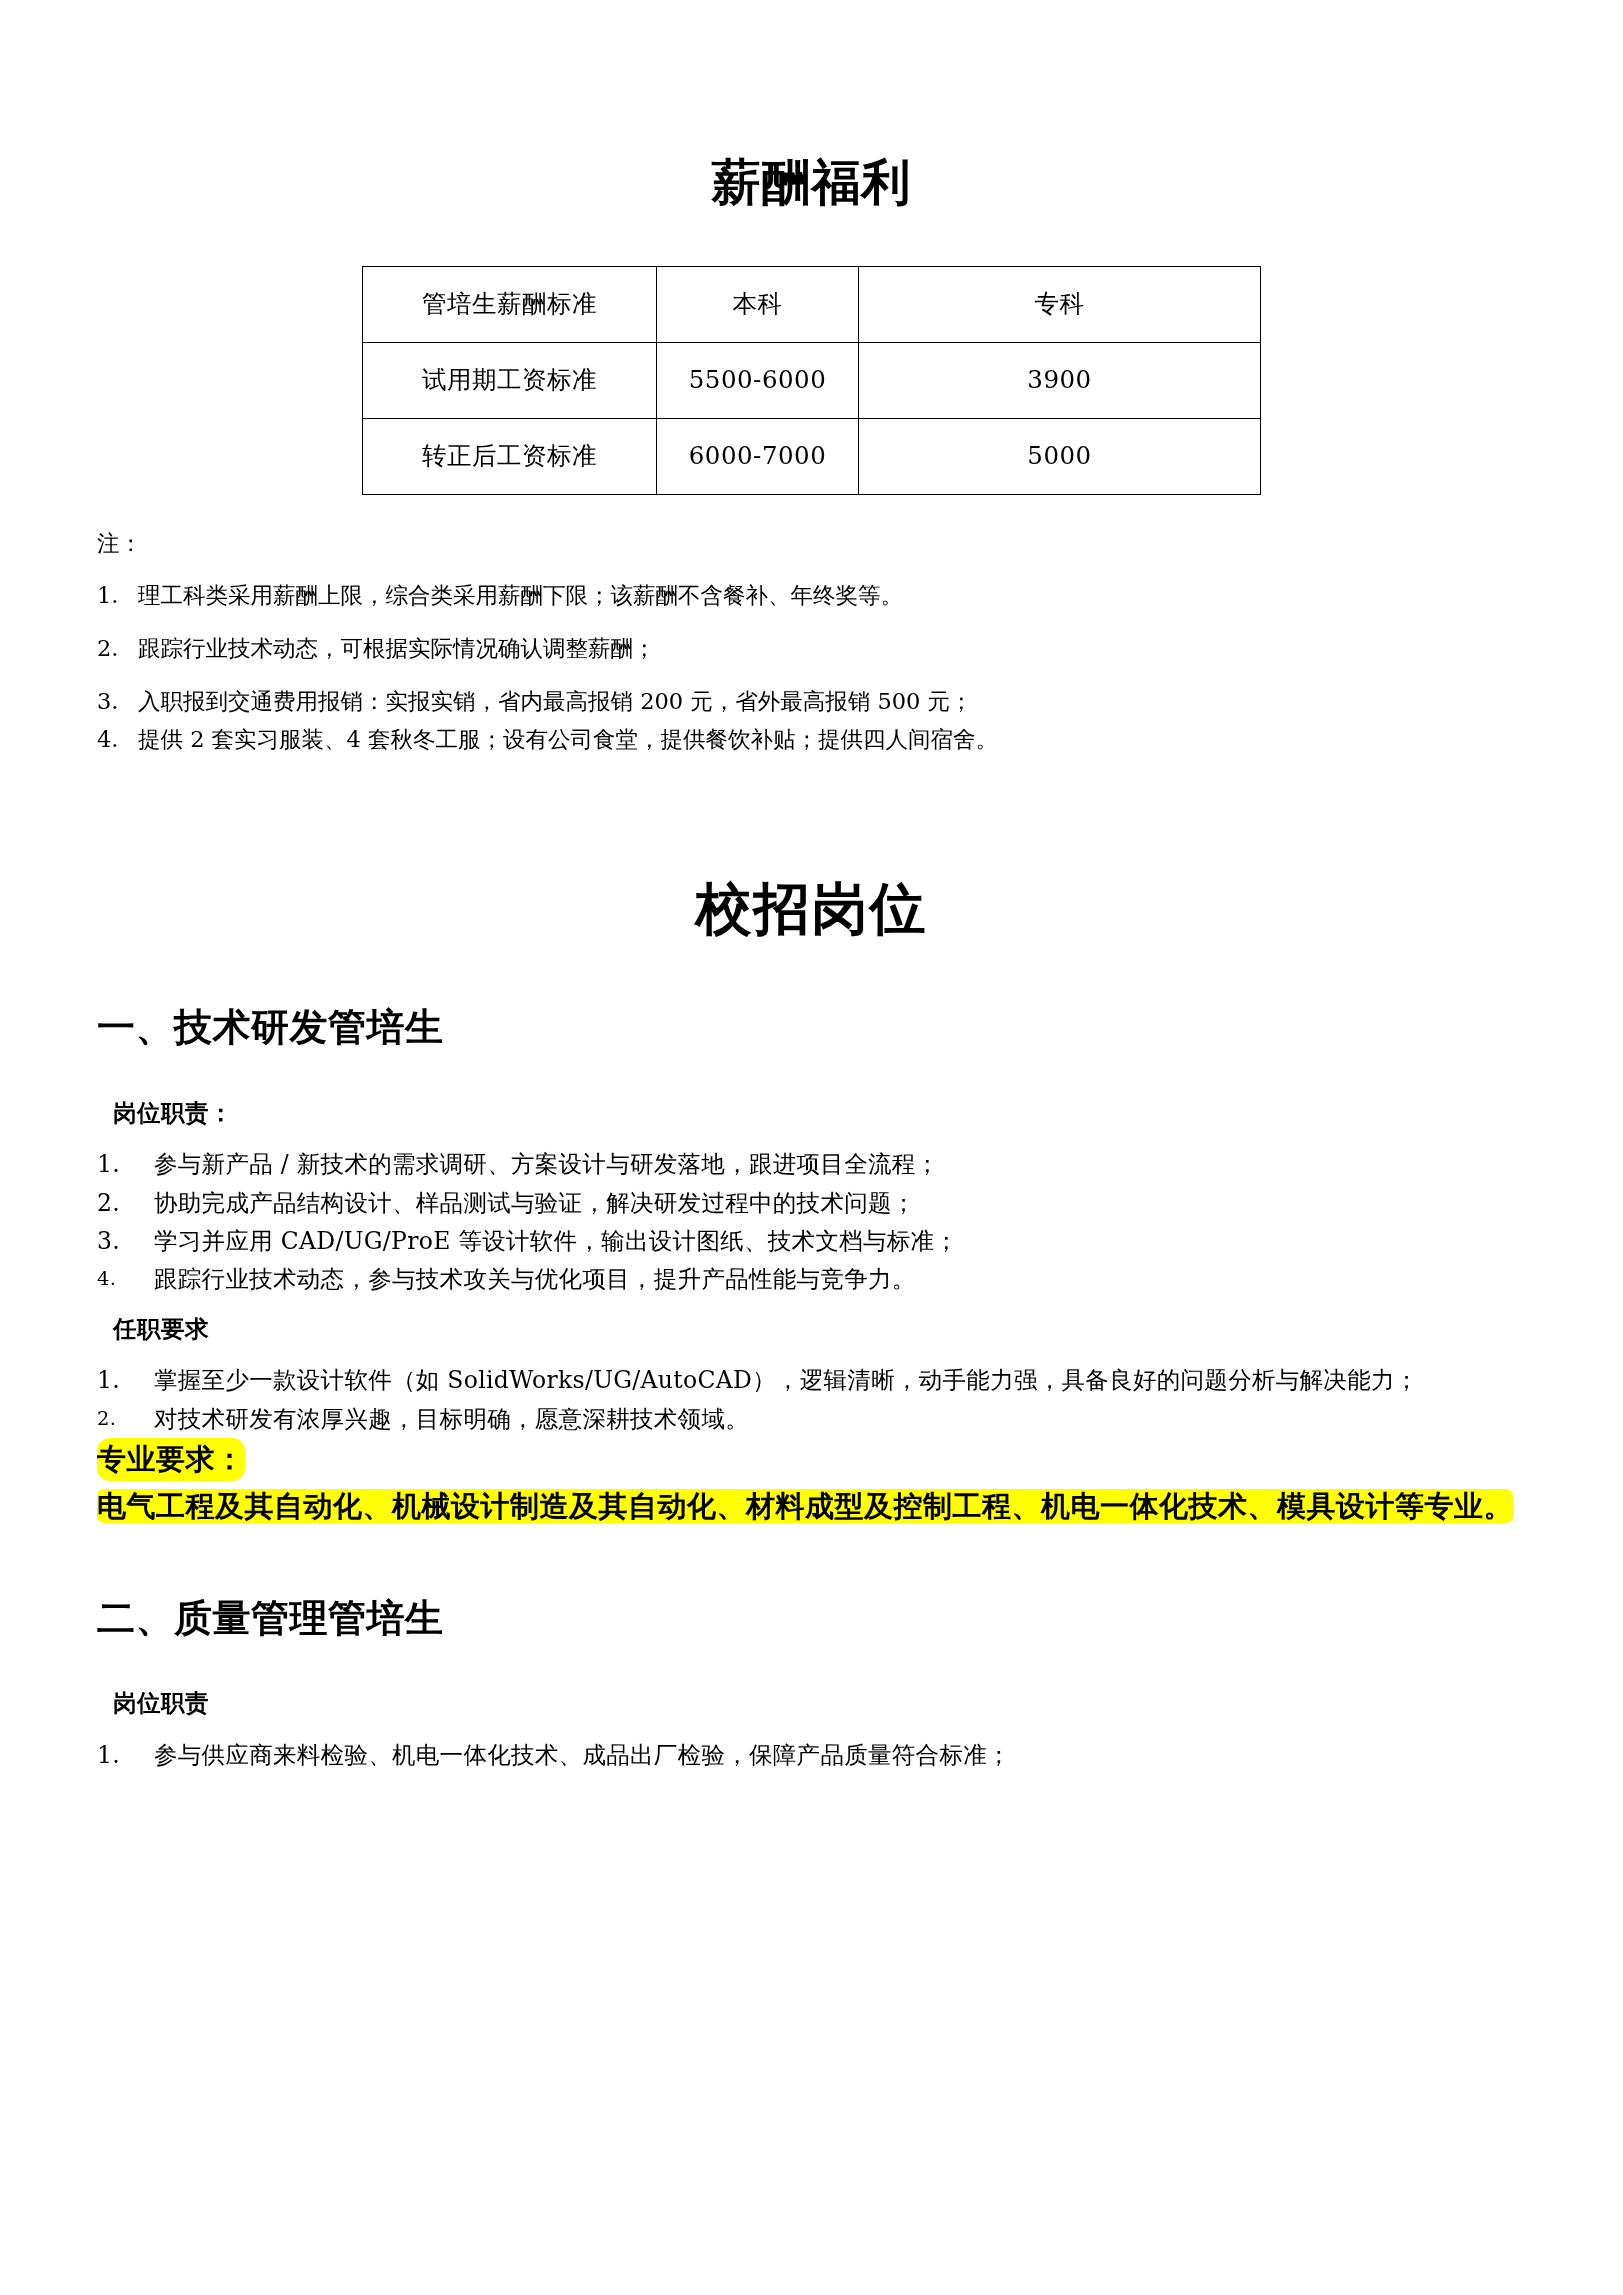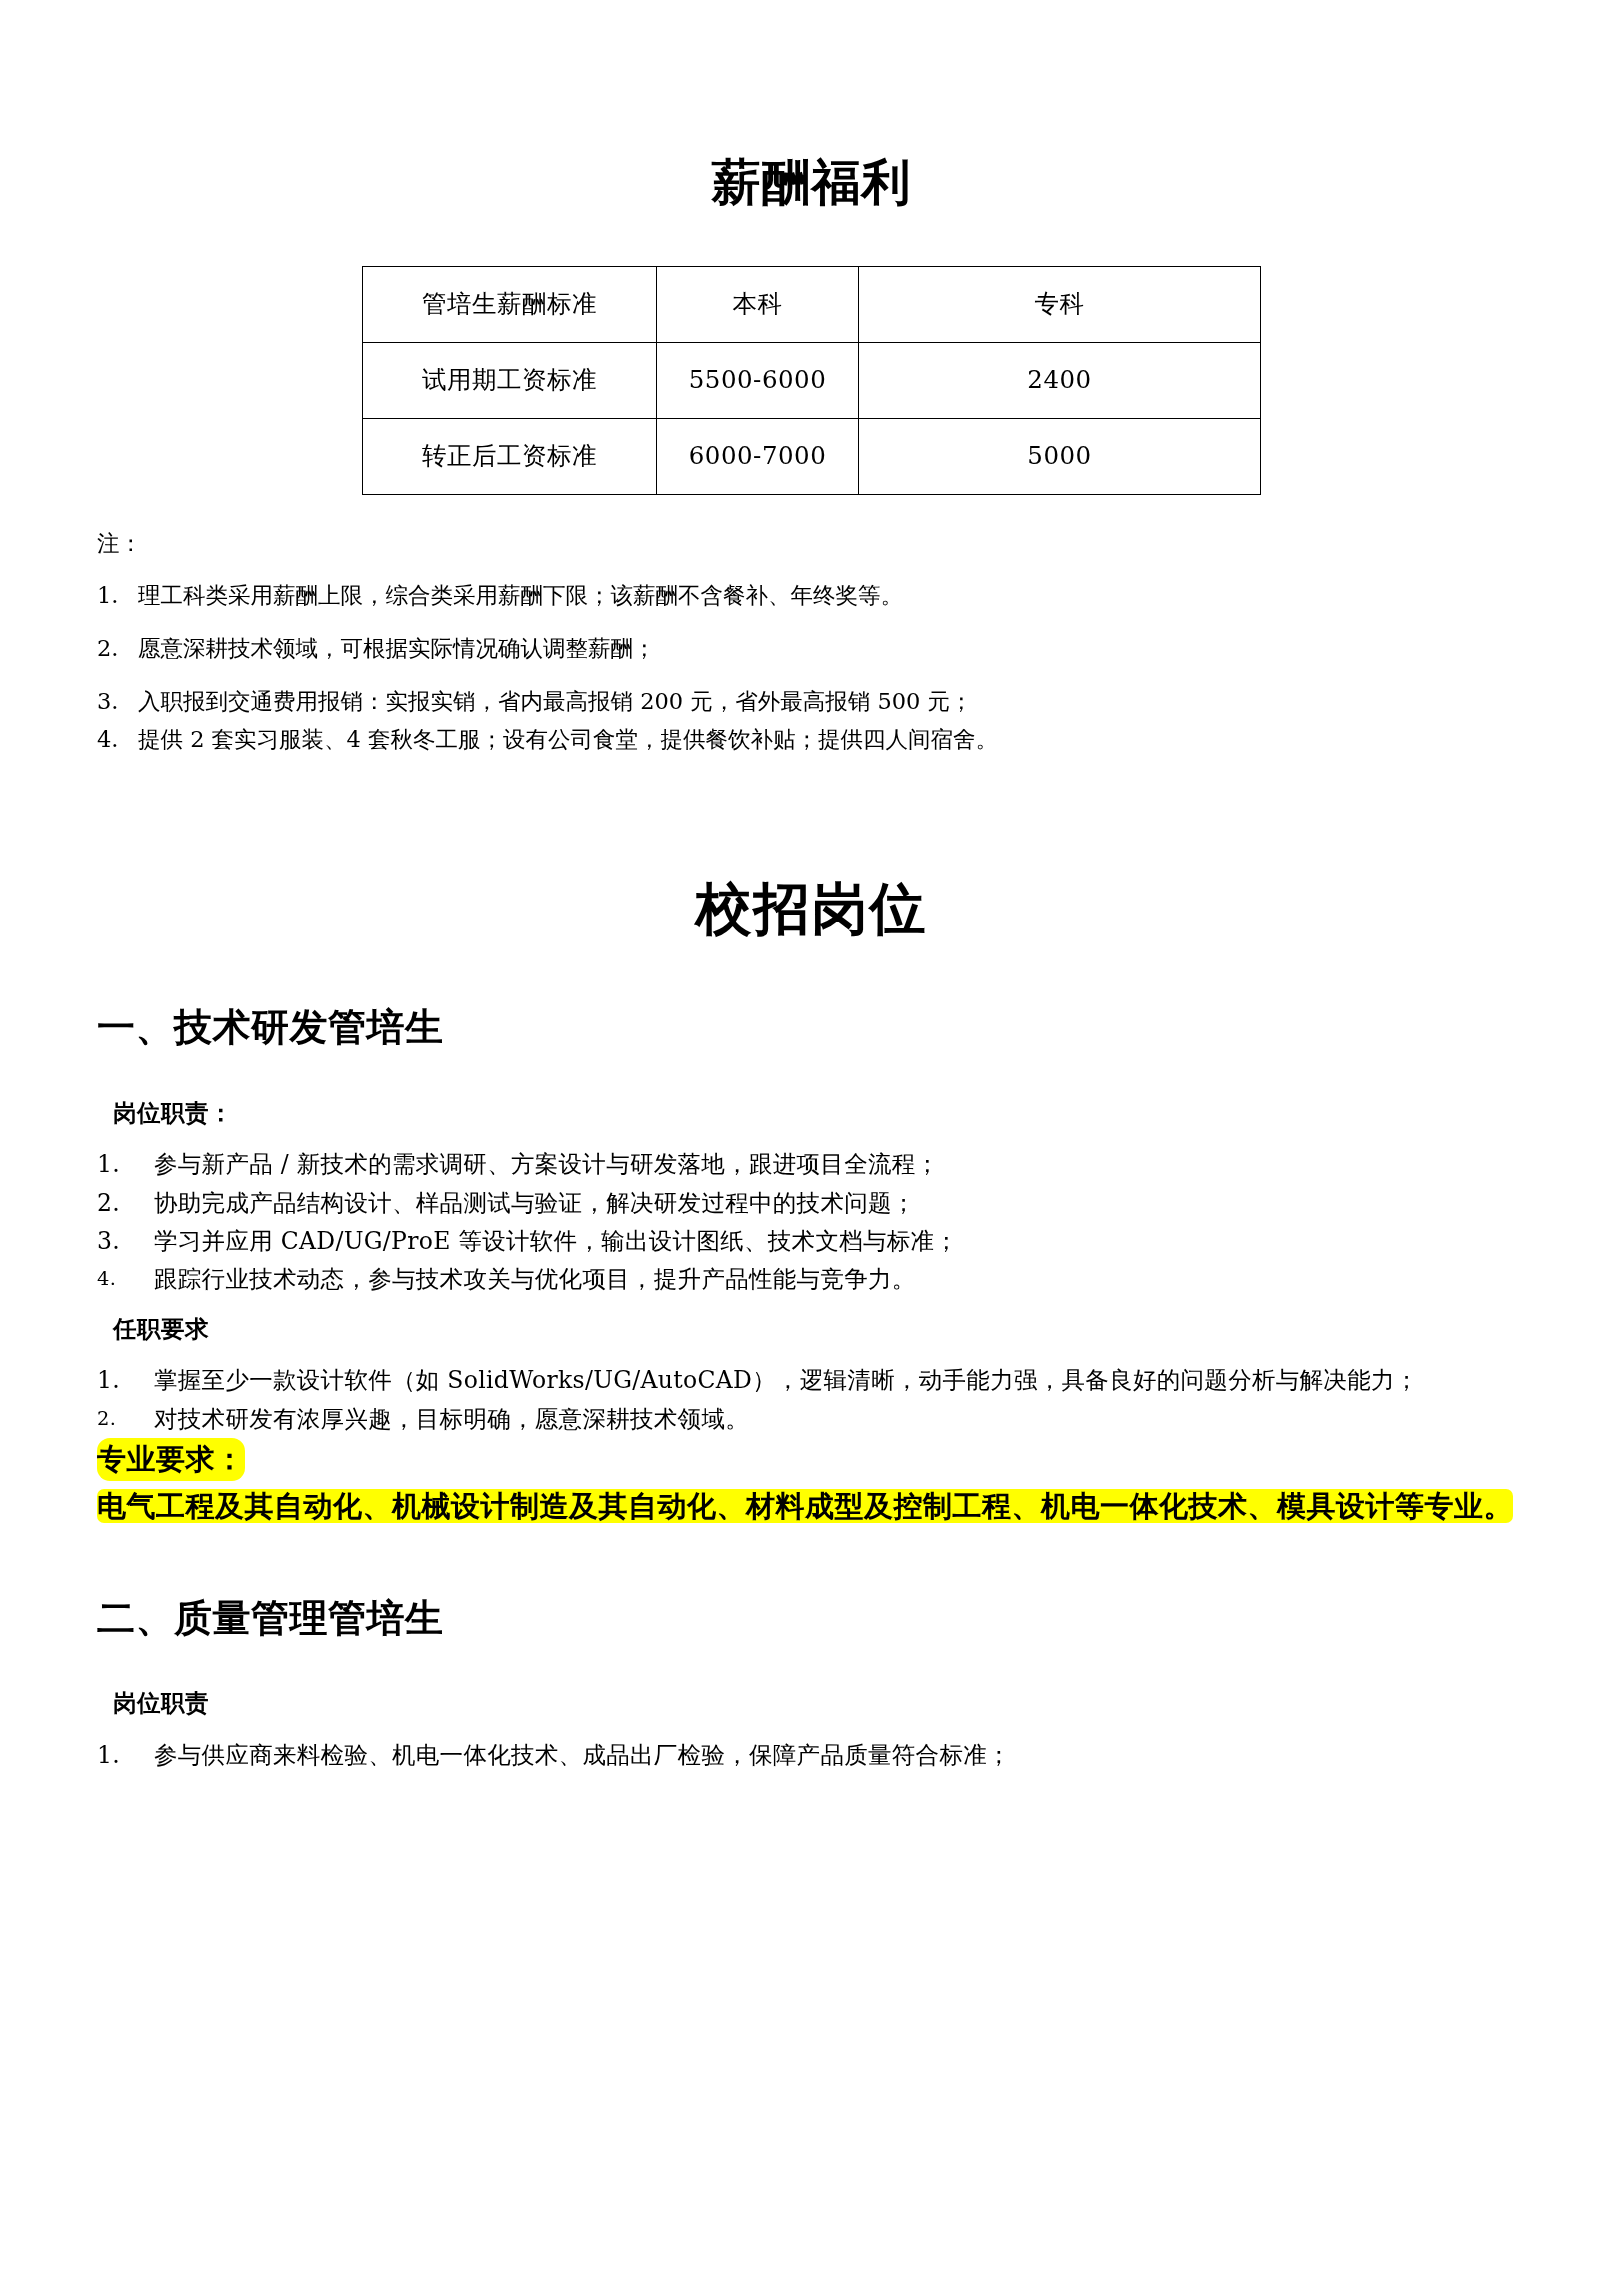--- a/index.html
+++ b/index.html
@@ -176,41 +176,41 @@
         </colgroup>
       <tbody>
         <tr>
           <td>管培生薪酬标准</td>
           <td>本科</td>
           <td>专科</td>
         </tr>
         <tr>
           <td>试用期工资标准</td>
           <td>5500-6000</td>
-          <td>2400</td>
+          <td>3900</td>
         </tr>
         <tr>
           <td>转正后工资标准</td>
           <td>6000-7000</td>
           <td>5000</td>
         </tr>
       </tbody>
     </table>
   </div>
 
   <p class="notes-label">注：</p>
 
   <ol class="notes-list">
     <li>
       <span class="num">1.</span>
       <span>理工科类采用薪酬上限，综合类采用薪酬下限；该薪酬不含餐补、年终奖等。</span>
     </li>
     <li>
       <span class="num">2.</span>
-      <span>愿意深耕技术领域，可根据实际情况确认调整薪酬；</span>
+      <span>跟踪行业技术动态，可根据实际情况确认调整薪酬；</span>
     </li>
     <li>
       <span class="num">3.</span>
       <span>入职报到交通费用报销：实报实销，省内最高报销 200 元，省外最高报销 500 元；</span>
     </li>
     <li class="tight">
       <span class="num">4.</span>
       <span>提供 2 套实习服装、4 套秋冬工服；设有公司食堂，提供餐饮补贴；提供四人间宿舍。</span>
     </li>
   </ol>

